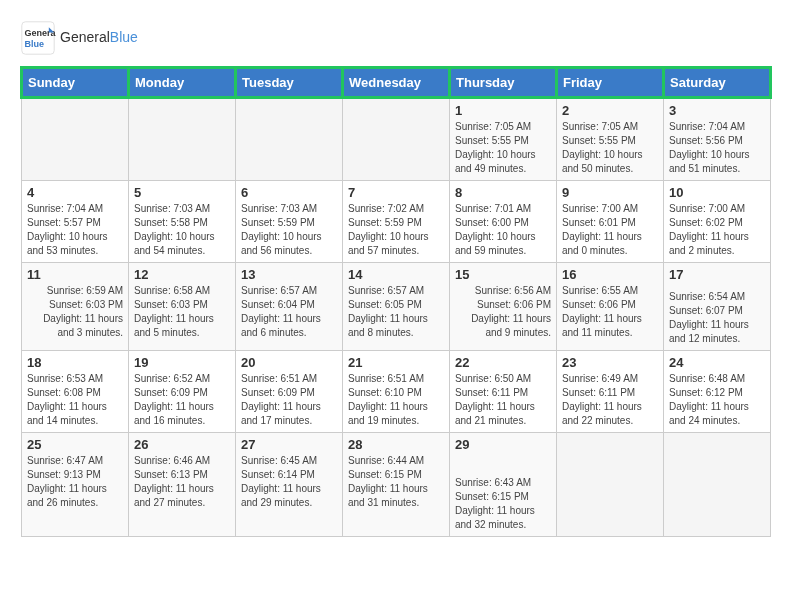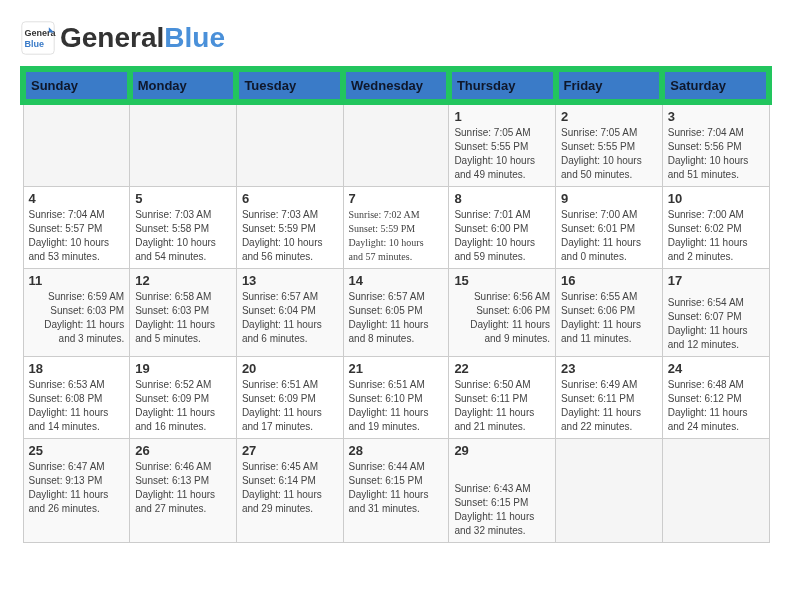--- a/index.html
+++ b/index.html
@@ -15,22 +15,22 @@
       justify-content: space-between;
       align-items: flex-start;
       margin-bottom: 10px;
     }
     .logo {
       display: flex;
       align-items: center;
       gap: 4px;
     }
     .logo-text {
-      font-size: 28px;
-      font-weight: bold;
+      font-size: 14px;
+      font-weight: normal;
       color: #333;
       line-height: 1.1;
     }
     .logo-text span {
       color: #4a90d9;
     }
     .logo-icon {
       width: 36px;
       height: 36px;
     }
@@ -46,26 +46,26 @@
       font-size: 16px;
       color: #555;
     }
     table {
       width: 100%;
       border-collapse: collapse;
       font-size: 11px;
     }
     thead tr th {
       background-color: #3a7bc8;
-      color: #0f172a;
+      color: #ffffff;
       text-align: left;
       padding: 6px 5px;
       font-size: 13px;
       font-weight: bold;
-      border: 6px solid #22c55e;
+      border: 3px solid #22c55e;
     }
     tbody tr td {
       border: 1px solid #ccc;
       vertical-align: top;
       padding: 4px 5px;
       height: 80px;
       background: #fff;
     }
     tbody tr:nth-child(odd) td {
       background: #f9f9f9;
@@ -166,21 +166,21 @@
         </td>
         <td>
           <span class="day-number">6</span>
           <div class="day-info" style="white-space: pre-line;">Sunrise: 7:03 AM
 Sunset: 5:59 PM
 Daylight: 10 hours
 and 56 minutes.</div>
         </td>
         <td>
           <span class="day-number">7</span>
-          <div class="day-info" style="white-space: pre-line; font-family: Liberation Serif, serif;">Sunrise: 7:02 AM
+          <div class="day-info" style="white-space: pre-line;">Sunrise: 7:02 AM
 Sunset: 5:59 PM
 Daylight: 10 hours
 and 57 minutes.</div>
         </td>
         <td>
           <span class="day-number">8</span>
           <div class="day-info" style="white-space: pre-line;">Sunrise: 7:01 AM
 Sunset: 6:00 PM
 Daylight: 10 hours
 and 59 minutes.</div>

